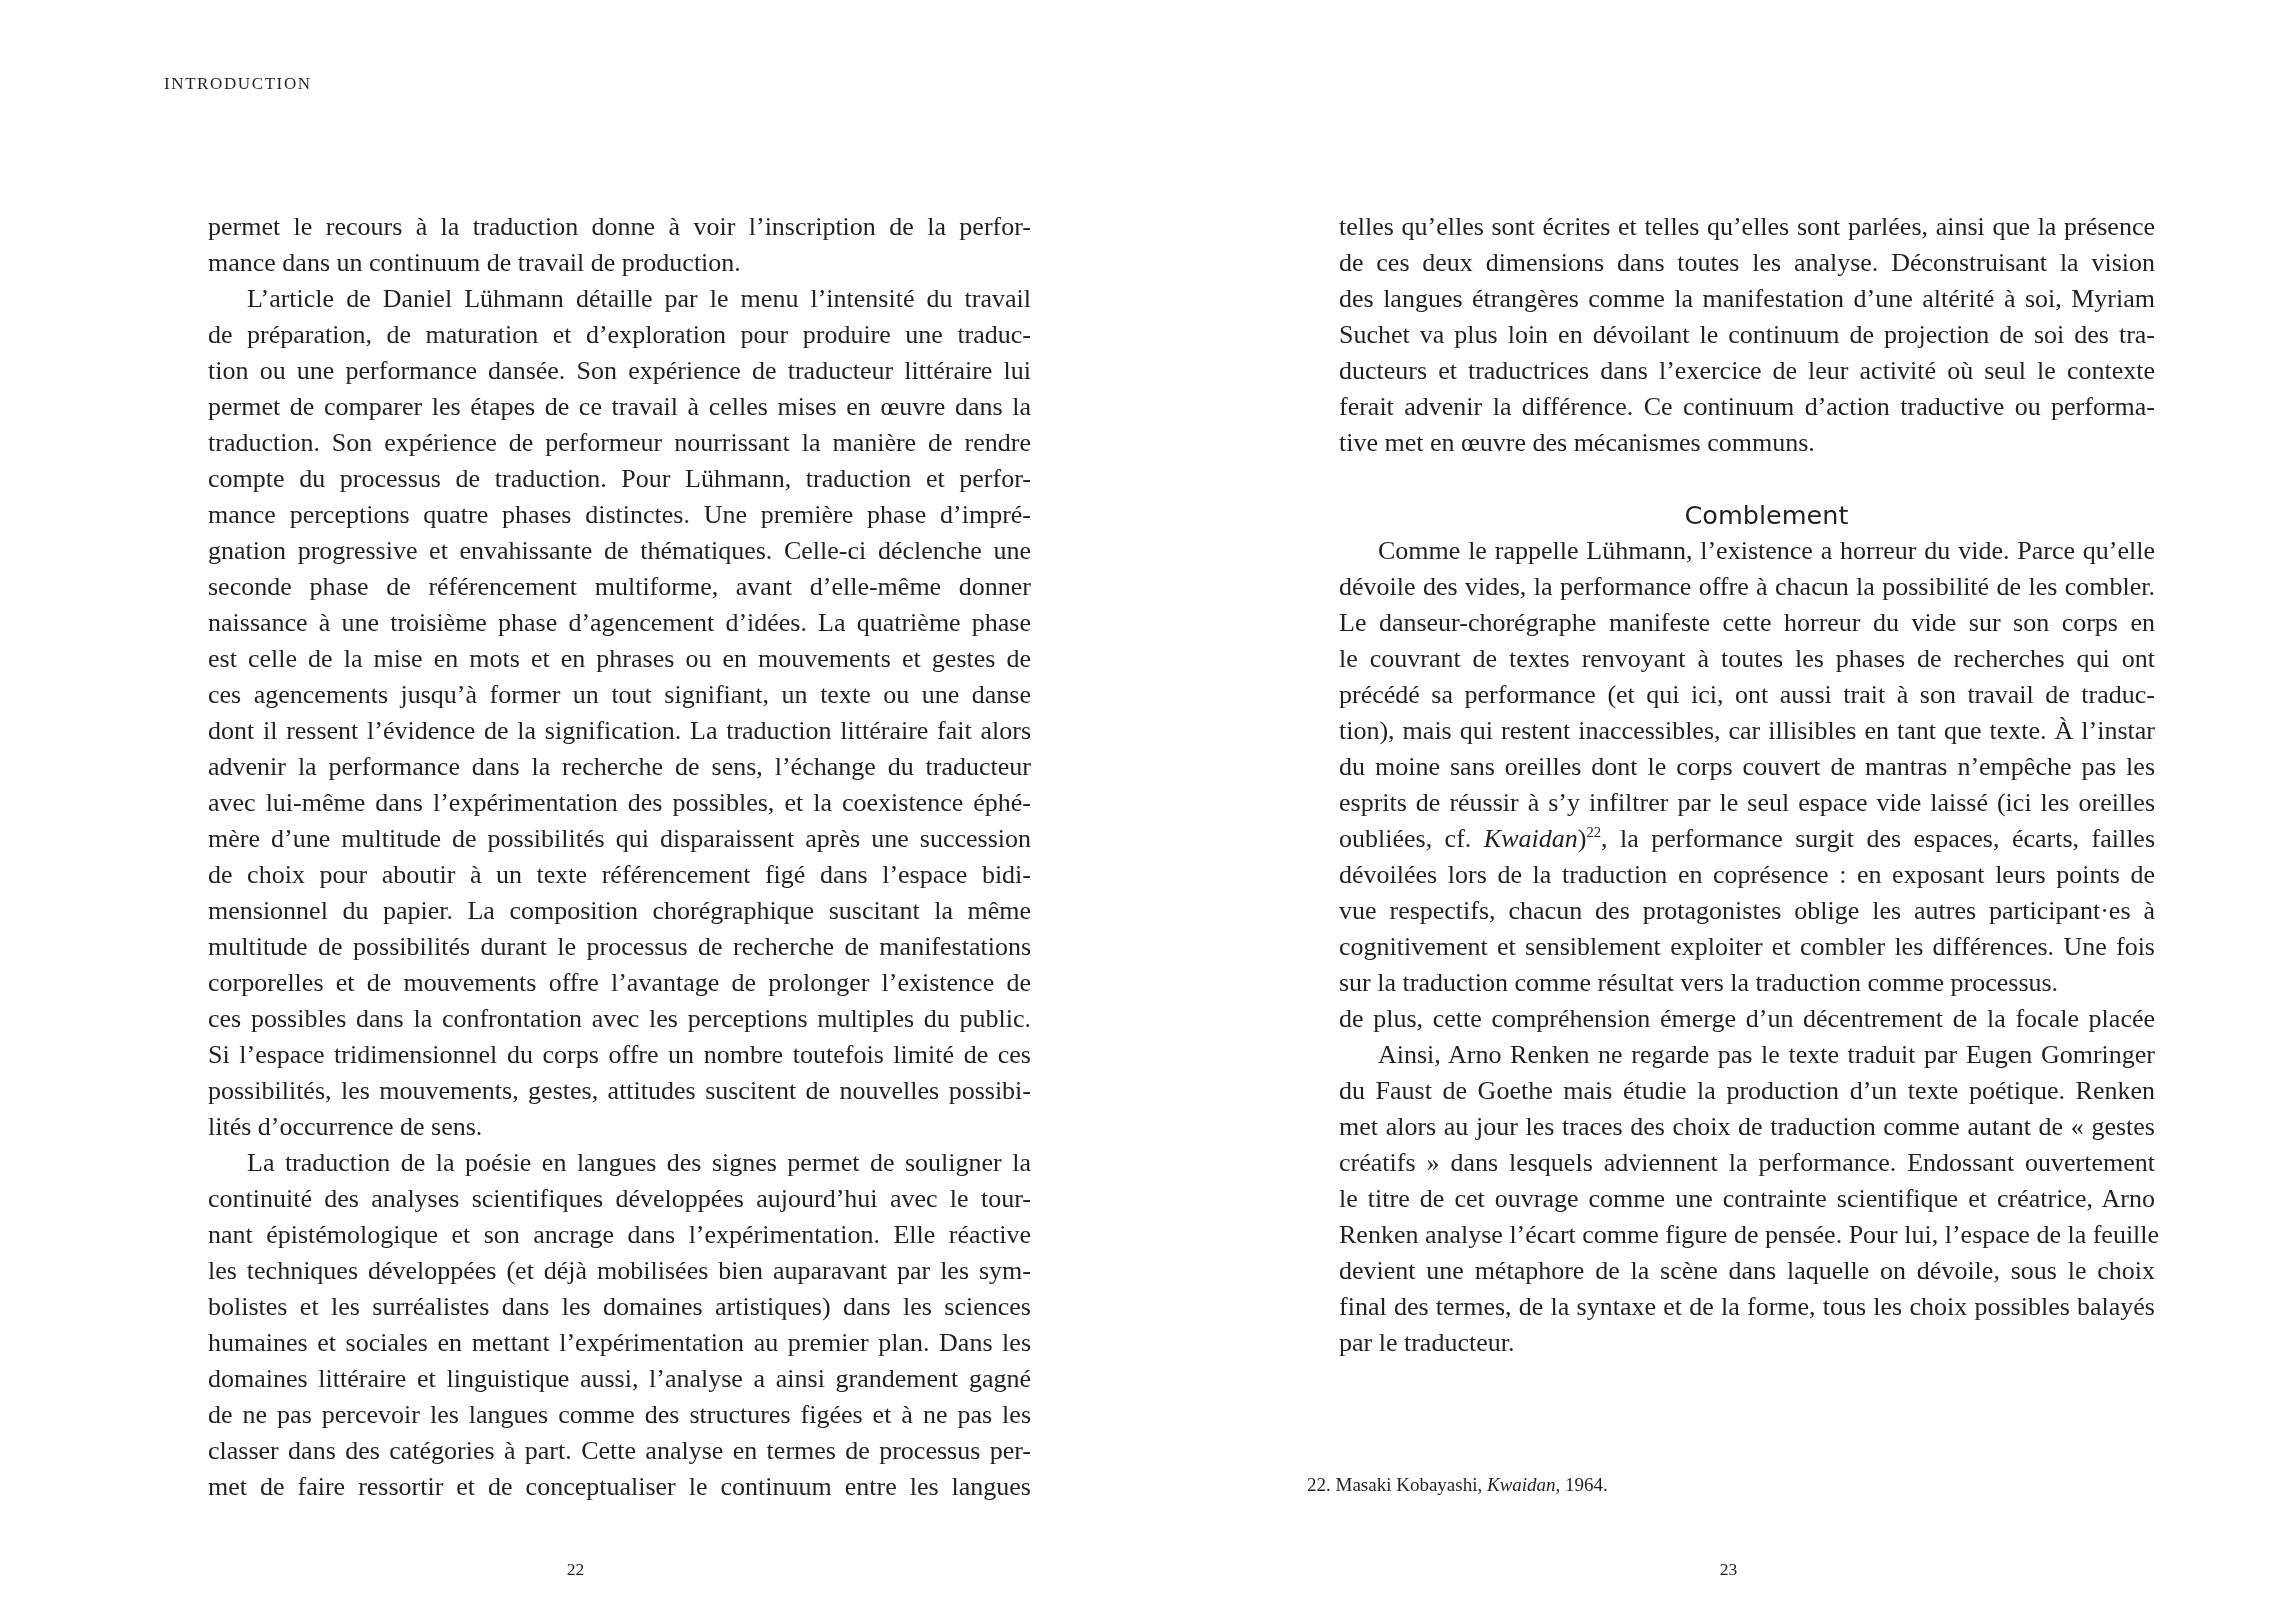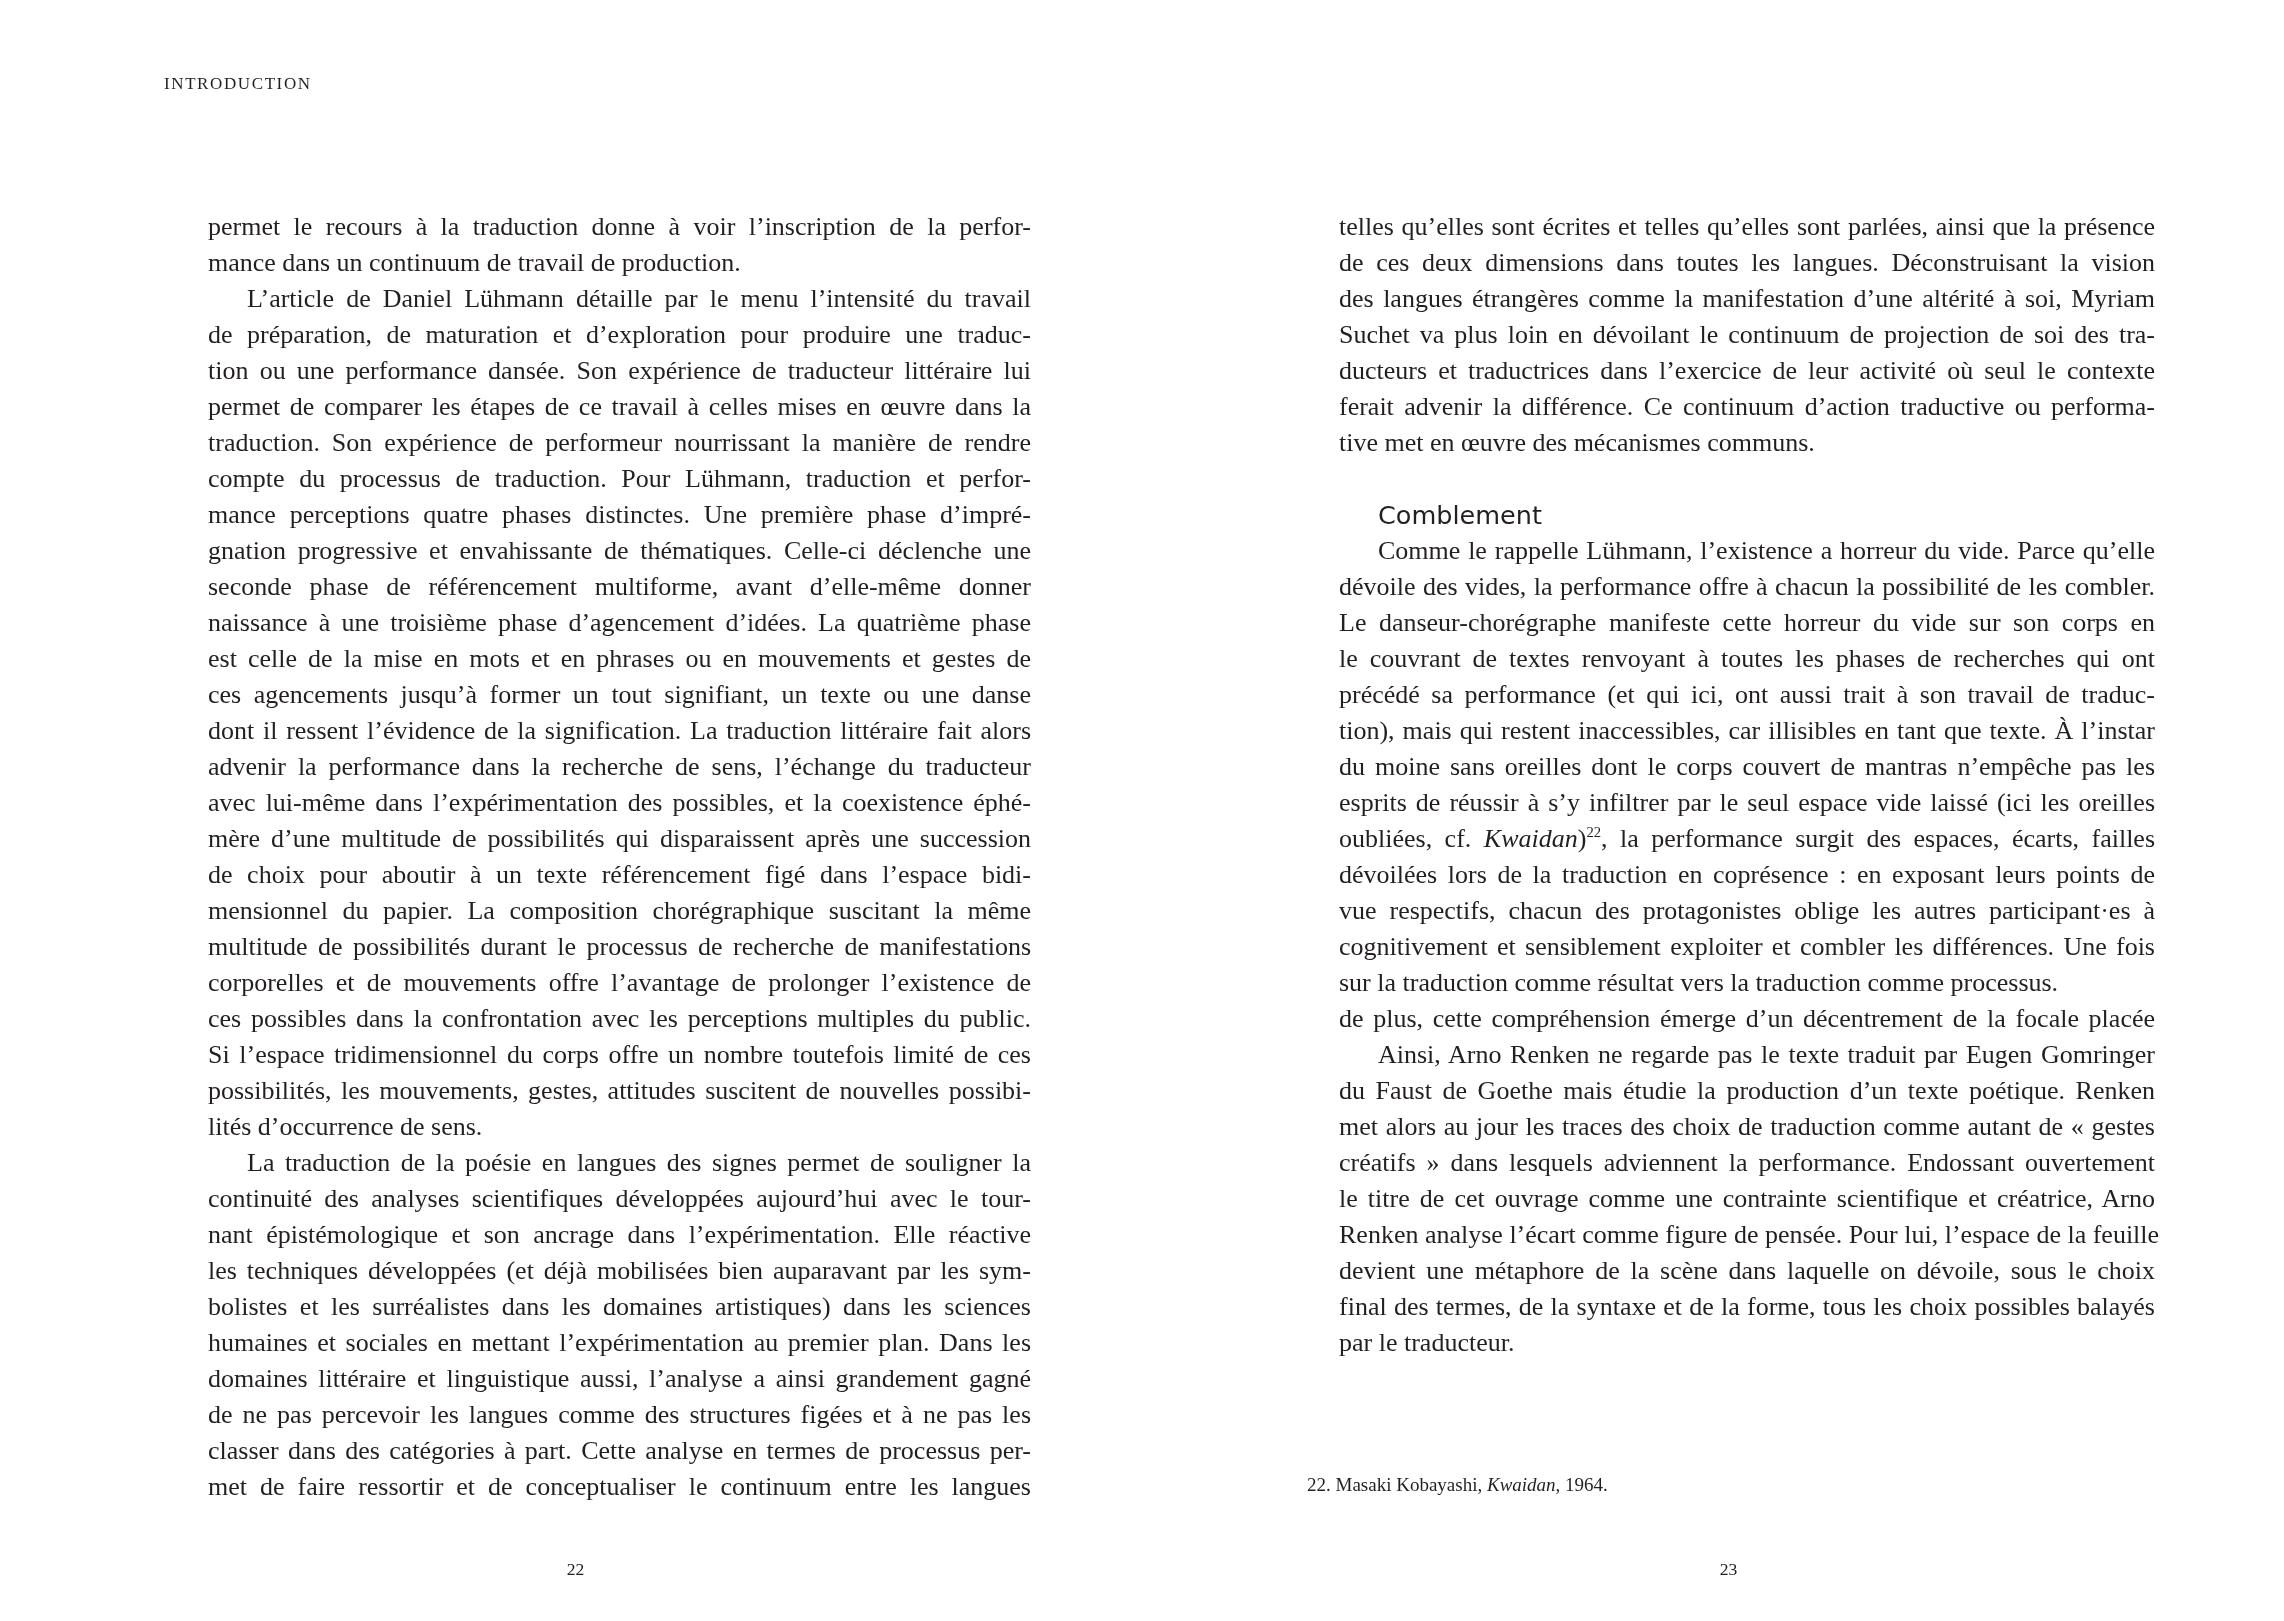--- a/index.html
+++ b/index.html
@@ -48,20 +48,21 @@
     padding-left: 39px;
   }
   .heading {
     font-family: "DejaVu Sans", "Liberation Sans", sans-serif;
     font-size: 25.5px;
     padding-left: 39px;
     height: 36px;
     line-height: 36px;
     display: block;
     color: #231f20;
+    text-align: center;
   }
   .spacer { display: block; height: 36px; }
   sup { font-size: 14.7px; line-height: 0; vertical-align: 9.8px; }
   .footnote {
     position: absolute;
     left: 1307px;
     top: 1470px;
     font-size: 19px;
     line-height: 29px;
   }
@@ -117,21 +118,21 @@
     <span class="line">domaines littéraire et linguistique aussi, l’analyse a ainsi grandement gagné</span>
     <span class="line">de ne pas percevoir les langues comme des structures figées et à ne pas les</span>
     <span class="line">classer dans des catégories à part. Cette analyse en termes de processus per-</span>
     <span class="line">met de faire ressortir et de conceptualiser le continuum entre les langues</span>
   </div>
 <div class="folio left">22</div>
 
 <div class="page-col right">
   <div id="r-para1">
       <span class="line">telles qu’elles sont écrites et telles qu’elles sont parlées, ainsi que la présence</span>
-      <span class="line">de ces deux dimensions dans toutes les langues. Déconstruisant la vision</span>
+      <span class="line">de ces deux dimensions dans toutes les analyse. Déconstruisant la vision</span>
       <span class="line">des langues étrangères comme la manifestation d’une altérité à soi, Myriam</span>
       <span class="line">Suchet va plus loin en dévoilant le continuum de projection de soi des tra-</span>
       <span class="line">ducteurs et traductrices dans l’exercice de leur activité où seul le contexte</span>
       <span class="line">ferait advenir la différence. Ce continuum d’action traductive ou performa-</span>
       <span class="line last">tive met en œuvre des mécanismes communs.</span>
     </div>
   <span class="spacer"></span>
   <span class="heading">Comblement</span>
   <div id="r-para2a">
       <span class="line indent">Comme le rappelle Lühmann, l’existence a horreur du vide. Parce qu’elle</span>

